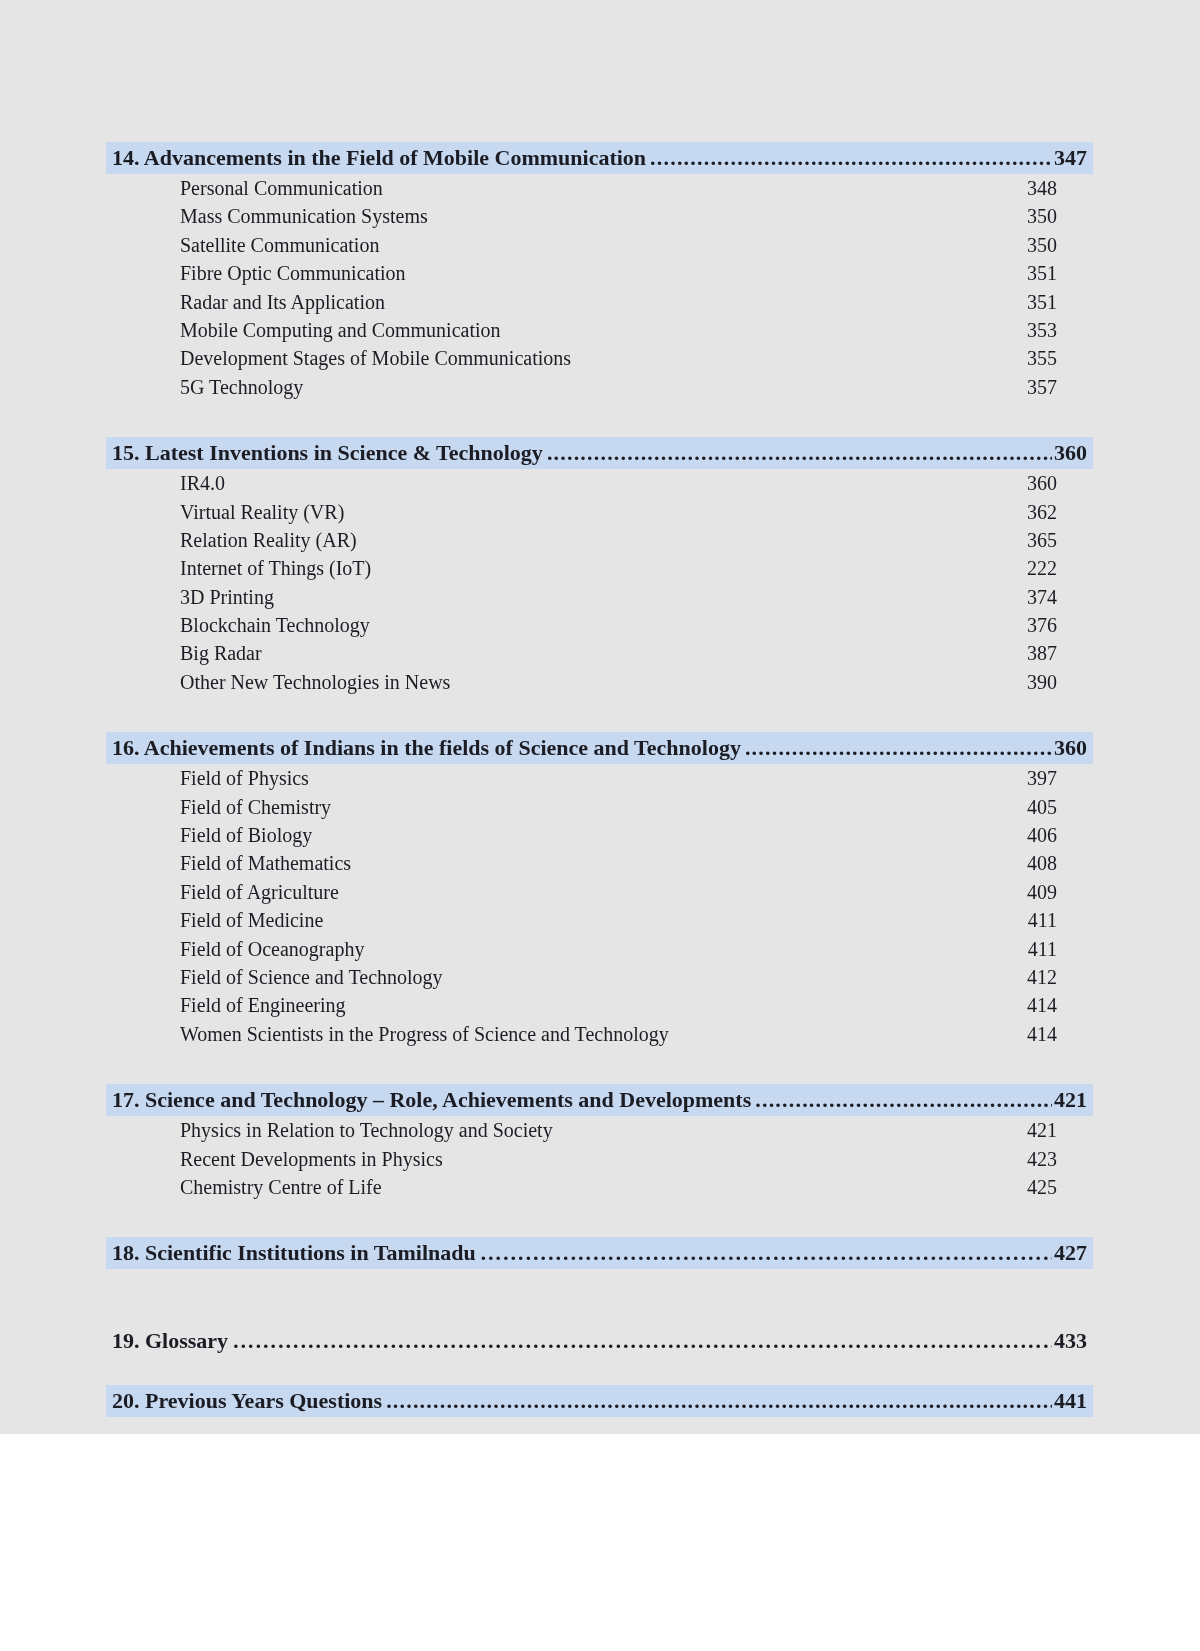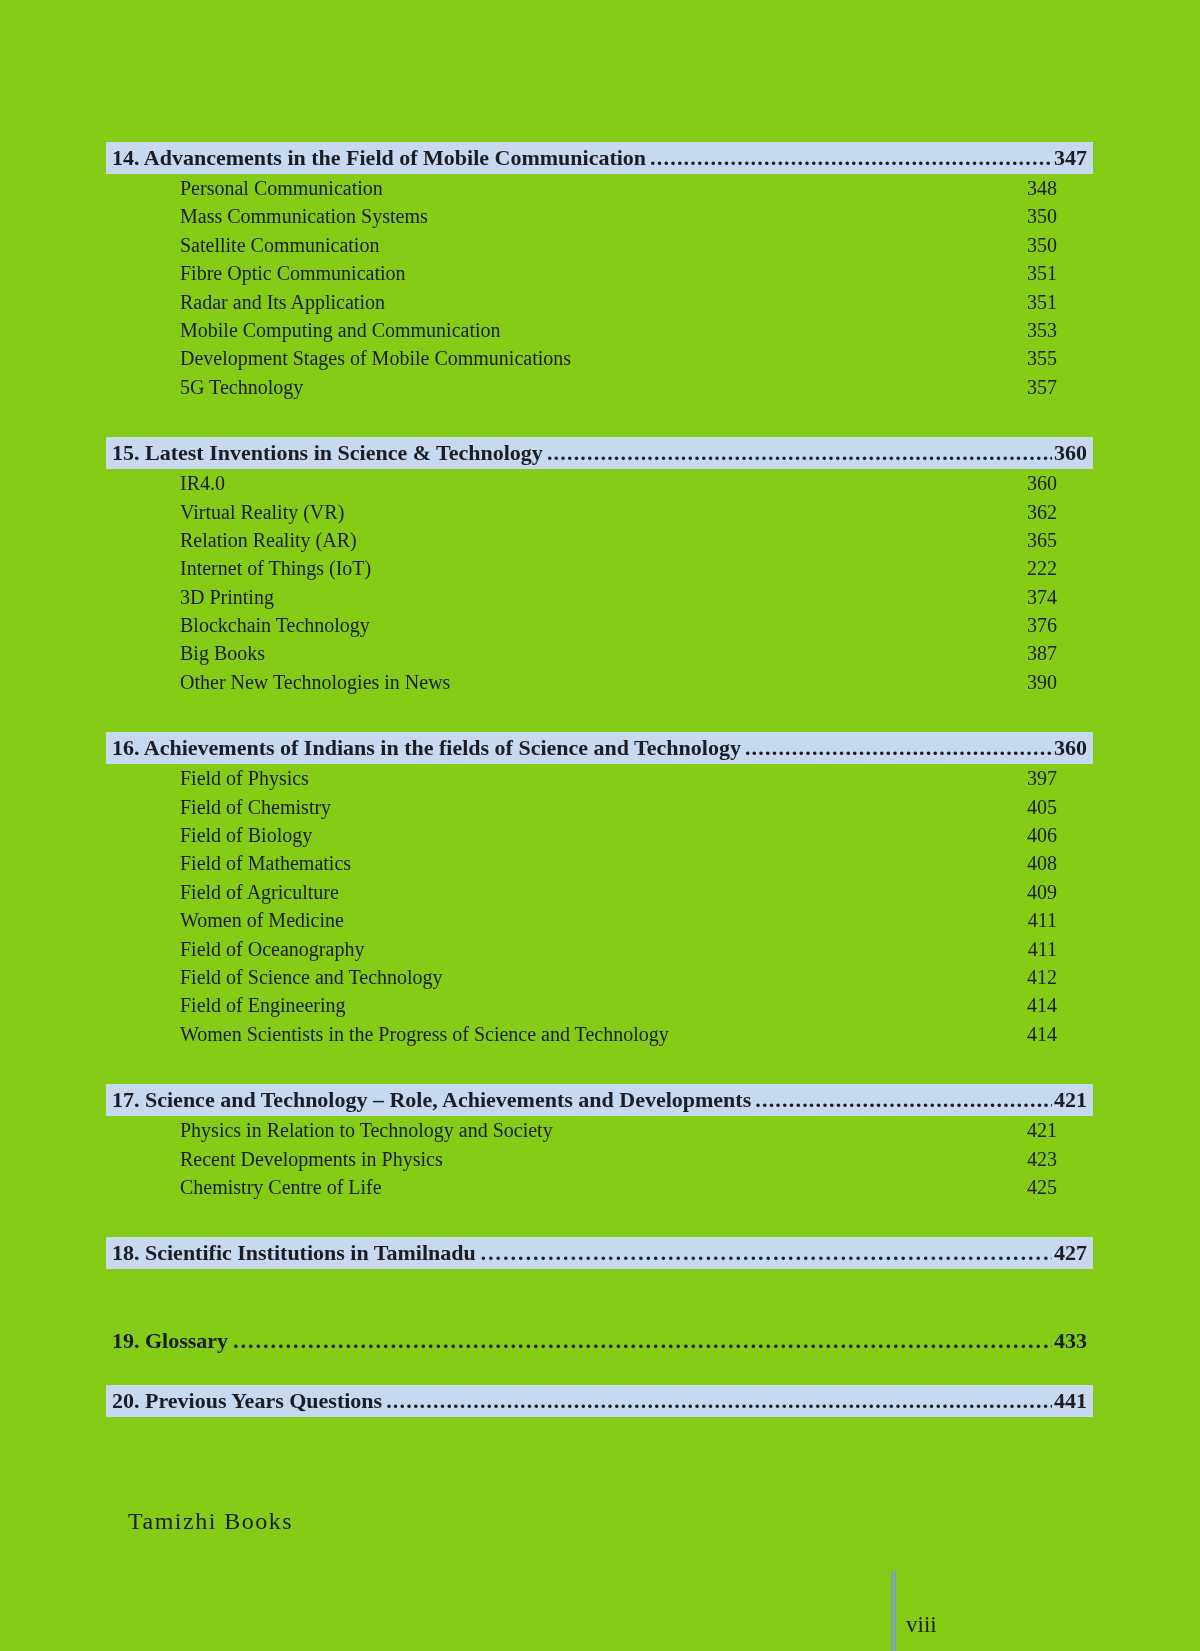--- a/index.html
+++ b/index.html
@@ -5,22 +5,22 @@
   :root{
     --highlight:#c6d9f0;
     --rule:#7b9fc2;
     --ink:#1c1c24;
   }
   *{ margin:0; padding:0; box-sizing:border-box; }
   html,body{ background:#ffffff; }
   .page{
     position:relative;
     width:1200px;
-    height:1651px;
-    background:#84cc16;
+    height:1434px;
+    background:#e5e5e5;
     font-family:"Liberation Serif", serif;
     color:var(--ink);
     overflow:hidden;
   }
   .toc{
     position:absolute;
     left:106px;
     top:142px;
     width:987px;
   }
@@ -178,21 +178,21 @@
             <span class="sub-title">3D Printing</span>
             <span class="sub-spacer"></span>
             <span class="sub-page">374</span>
           </div>
           <div class="sub-item">
             <span class="sub-title">Blockchain Technology</span>
             <span class="sub-spacer"></span>
             <span class="sub-page">376</span>
           </div>
           <div class="sub-item">
-            <span class="sub-title">Big Books</span>
+            <span class="sub-title">Big Radar</span>
             <span class="sub-spacer"></span>
             <span class="sub-page">387</span>
           </div>
           <div class="sub-item">
             <span class="sub-title">Other New Technologies in News</span>
             <span class="sub-spacer"></span>
             <span class="sub-page">390</span>
           </div>
         </div>
       </div>
@@ -222,21 +222,21 @@
             <span class="sub-title">Field of Mathematics</span>
             <span class="sub-spacer"></span>
             <span class="sub-page">408</span>
           </div>
           <div class="sub-item">
             <span class="sub-title">Field of Agriculture</span>
             <span class="sub-spacer"></span>
             <span class="sub-page">409</span>
           </div>
           <div class="sub-item">
-            <span class="sub-title">Women of Medicine</span>
+            <span class="sub-title">Field of Medicine</span>
             <span class="sub-spacer"></span>
             <span class="sub-page">411</span>
           </div>
           <div class="sub-item">
             <span class="sub-title">Field of Oceanography</span>
             <span class="sub-spacer"></span>
             <span class="sub-page">411</span>
           </div>
           <div class="sub-item">
             <span class="sub-title">Field of Science and Technology</span>

